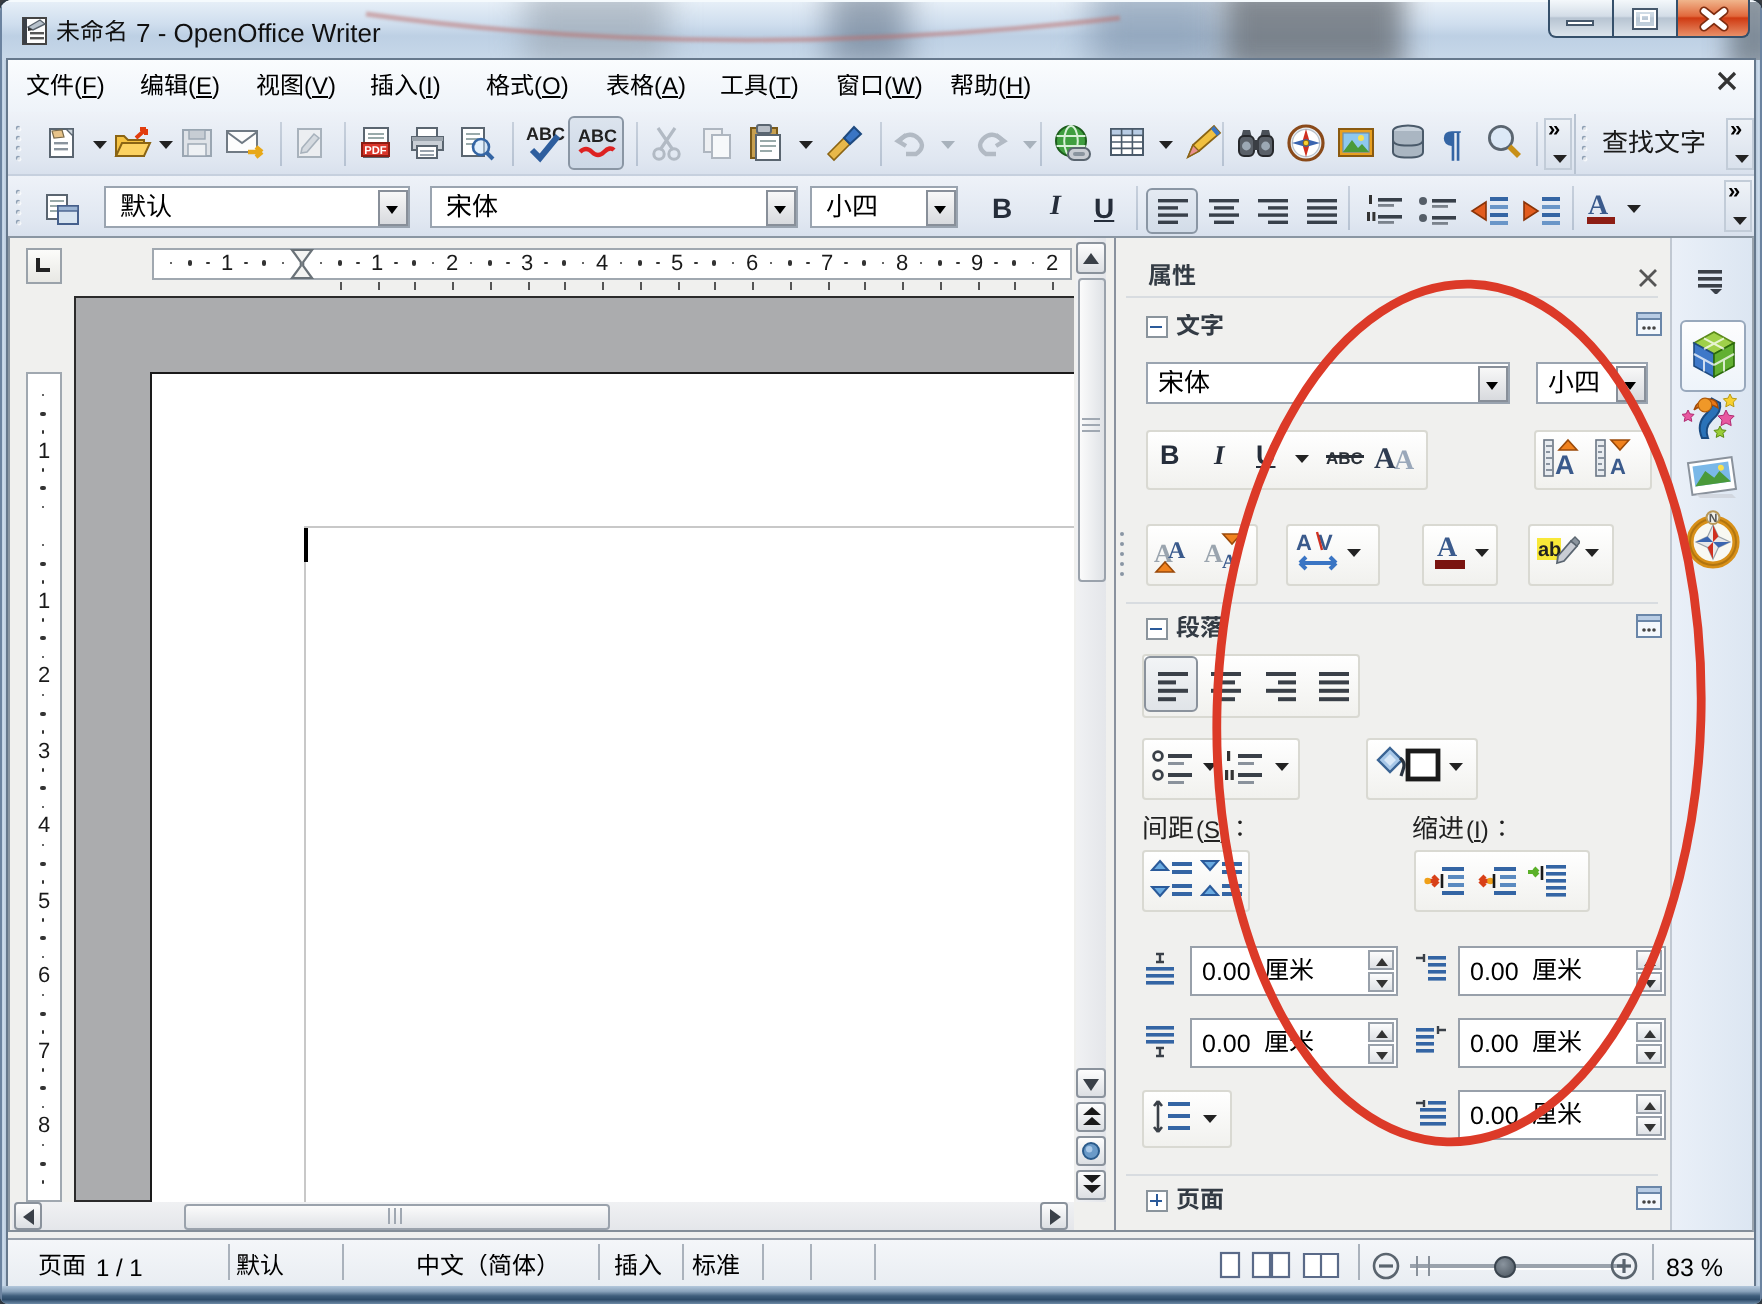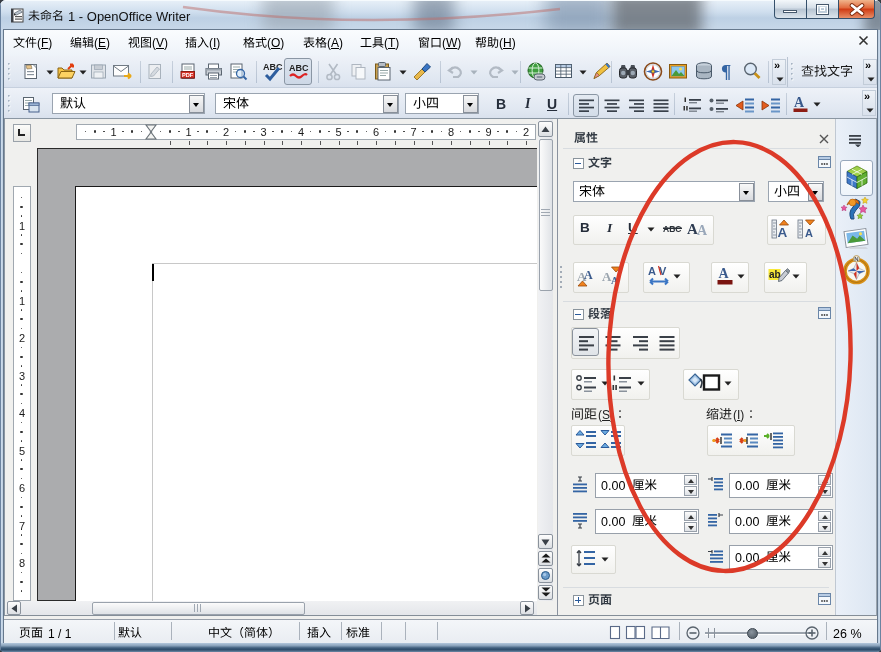--- a/index.html
+++ b/index.html
@@ -98,21 +98,21 @@
 <rect x="5" y="8" width="7" height="1.2" fill="#555"></rect>
       <rect x="5" y="10.5" width="7" height="1.2" fill="#555"></rect>
 <path d="M4 5.5 L10 2 L12.5 4 L6.5 7 Z" fill="#b8c2cc" stroke="#5a646e" stroke-width=".7"></path>
 <path d="M4 5.5 L6.5 7 L4 7.5 Z" fill="#333"></path>
     </svg>
 <svg style="position:absolute;left:28px;top:10px;width:36px;height:12px;fill:#111;" viewBox="0 -820 3000 1000" preserveAspectRatio="none">
       <use href="#r672a" x="0"></use>
       <use href="#r547d" x="1000"></use>
       <use href="#r540d" x="2000"></use>
     </svg>
-<div class="txt" style="left:68px;top:9px;font-size:13px;color:#111">1 - OpenOffice Writer</div>
+<div class="txt" style="left:68px;top:9px;font-size:13px;color:#111">7 - OpenOffice Writer</div>
 <div class="abs" style="left:774px;top:0;width:101px;height:19px;">
 <div class="abs" style="left:0;top:0;width:33px;height:19px;border:1px solid #35506b;border-top:none;border-radius:0 0 0 4px;background:linear-gradient(#f4f8fb,#d3dde7 45%,#b7c4d2 50%,#dbe4ec);box-sizing:border-box"></div>
 <div class="abs" style="left:32px;top:0;width:33px;height:19px;border:1px solid #35506b;border-top:none;background:linear-gradient(#f4f8fb,#d3dde7 45%,#b7c4d2 50%,#dbe4ec);box-sizing:border-box"></div>
 <div class="abs" style="left:64px;top:0;width:37px;height:19px;border:1px solid #35506b;border-top:none;border-radius:0 0 4px 0;background:linear-gradient(#f0b58c,#e1683c 45%,#cf3a12 50%,#e88f68);box-sizing:border-box"></div>
 <div class="abs" style="left:9px;top:10px;width:14px;height:3px;background:#fff;border:1px solid #46586c;box-sizing:border-box"></div>
 <div class="abs" style="left:43px;top:4.5px;width:11px;height:9.5px;border:1.6px solid #fff;outline:1px solid #46586c;box-sizing:border-box;background:rgba(190,205,220,.35)"></div>
 <div class="abs" style="left:45.6px;top:7px;width:5.8px;height:4.4px;border:1.4px solid #fff;box-sizing:border-box"></div>
 <svg class="abs" style="left:75px;top:3px" width="16" height="13" viewBox="0 0 16 13">
         <path d="M3 2.5 L13 10.5 M13 2.5 L3 10.5" fill="none" stroke="#7e2d10" stroke-width="4.6" stroke-linecap="round"></path>
         <path d="M3 2.5 L13 10.5 M13 2.5 L3 10.5" fill="none" stroke="#fff" stroke-width="2.8" stroke-linecap="round"></path>
@@ -1080,16 +1080,16 @@
 <div class="abs" style="left:705px;top:632px;width:107px;height:2px;background:#9aa2ac;border-bottom:1px solid #fff"></div>
 <div class="abs" style="left:708px;top:628px;width:1.4px;height:10px;background:#8a929c"></div>
 <div class="abs" style="left:714px;top:628px;width:1.4px;height:10px;background:#8a929c"></div>
 <div class="abs" style="left:747px;top:627.5px;width:11px;height:11px;background:radial-gradient(circle at 40% 35%,#8a949e,#4a545e);border:1px solid #3a444e;border-radius:50%;box-sizing:border-box"></div>
 <svg class="abs" style="left:805px;top:626px" width="14" height="14" viewBox="0 0 14 14">
       <circle cx="7" cy="7" r="6" fill="none" stroke="#5a646e" stroke-width="1.3"></circle>
 <rect x="3.5" y="6.2" width="7" height="1.6" fill="#5a646e"></rect>
       <rect x="6.2" y="3.5" width="1.6" height="7" fill="#5a646e"></rect>
     </svg>
 <div class="abs" style="left:826px;top:622px;width:1px;height:18px;background:#aab2bc"></div>
-<div class="txt" style="left:833px;top:627px;font-size:12.5px">26 %</div>
+<div class="txt" style="left:833px;top:627px;font-size:12.5px">83 %</div>
 <svg class="abs" style="left:0;top:0;pointer-events:none" width="881" height="652">
 <ellipse cx="729.5" cy="356.5" rx="121" ry="214.5" fill="none" stroke="#dc3a28" stroke-width="4.4" transform="rotate(1.6 729.5 356.5)"></ellipse>
 </svg>
 </div>
 </body></html>

